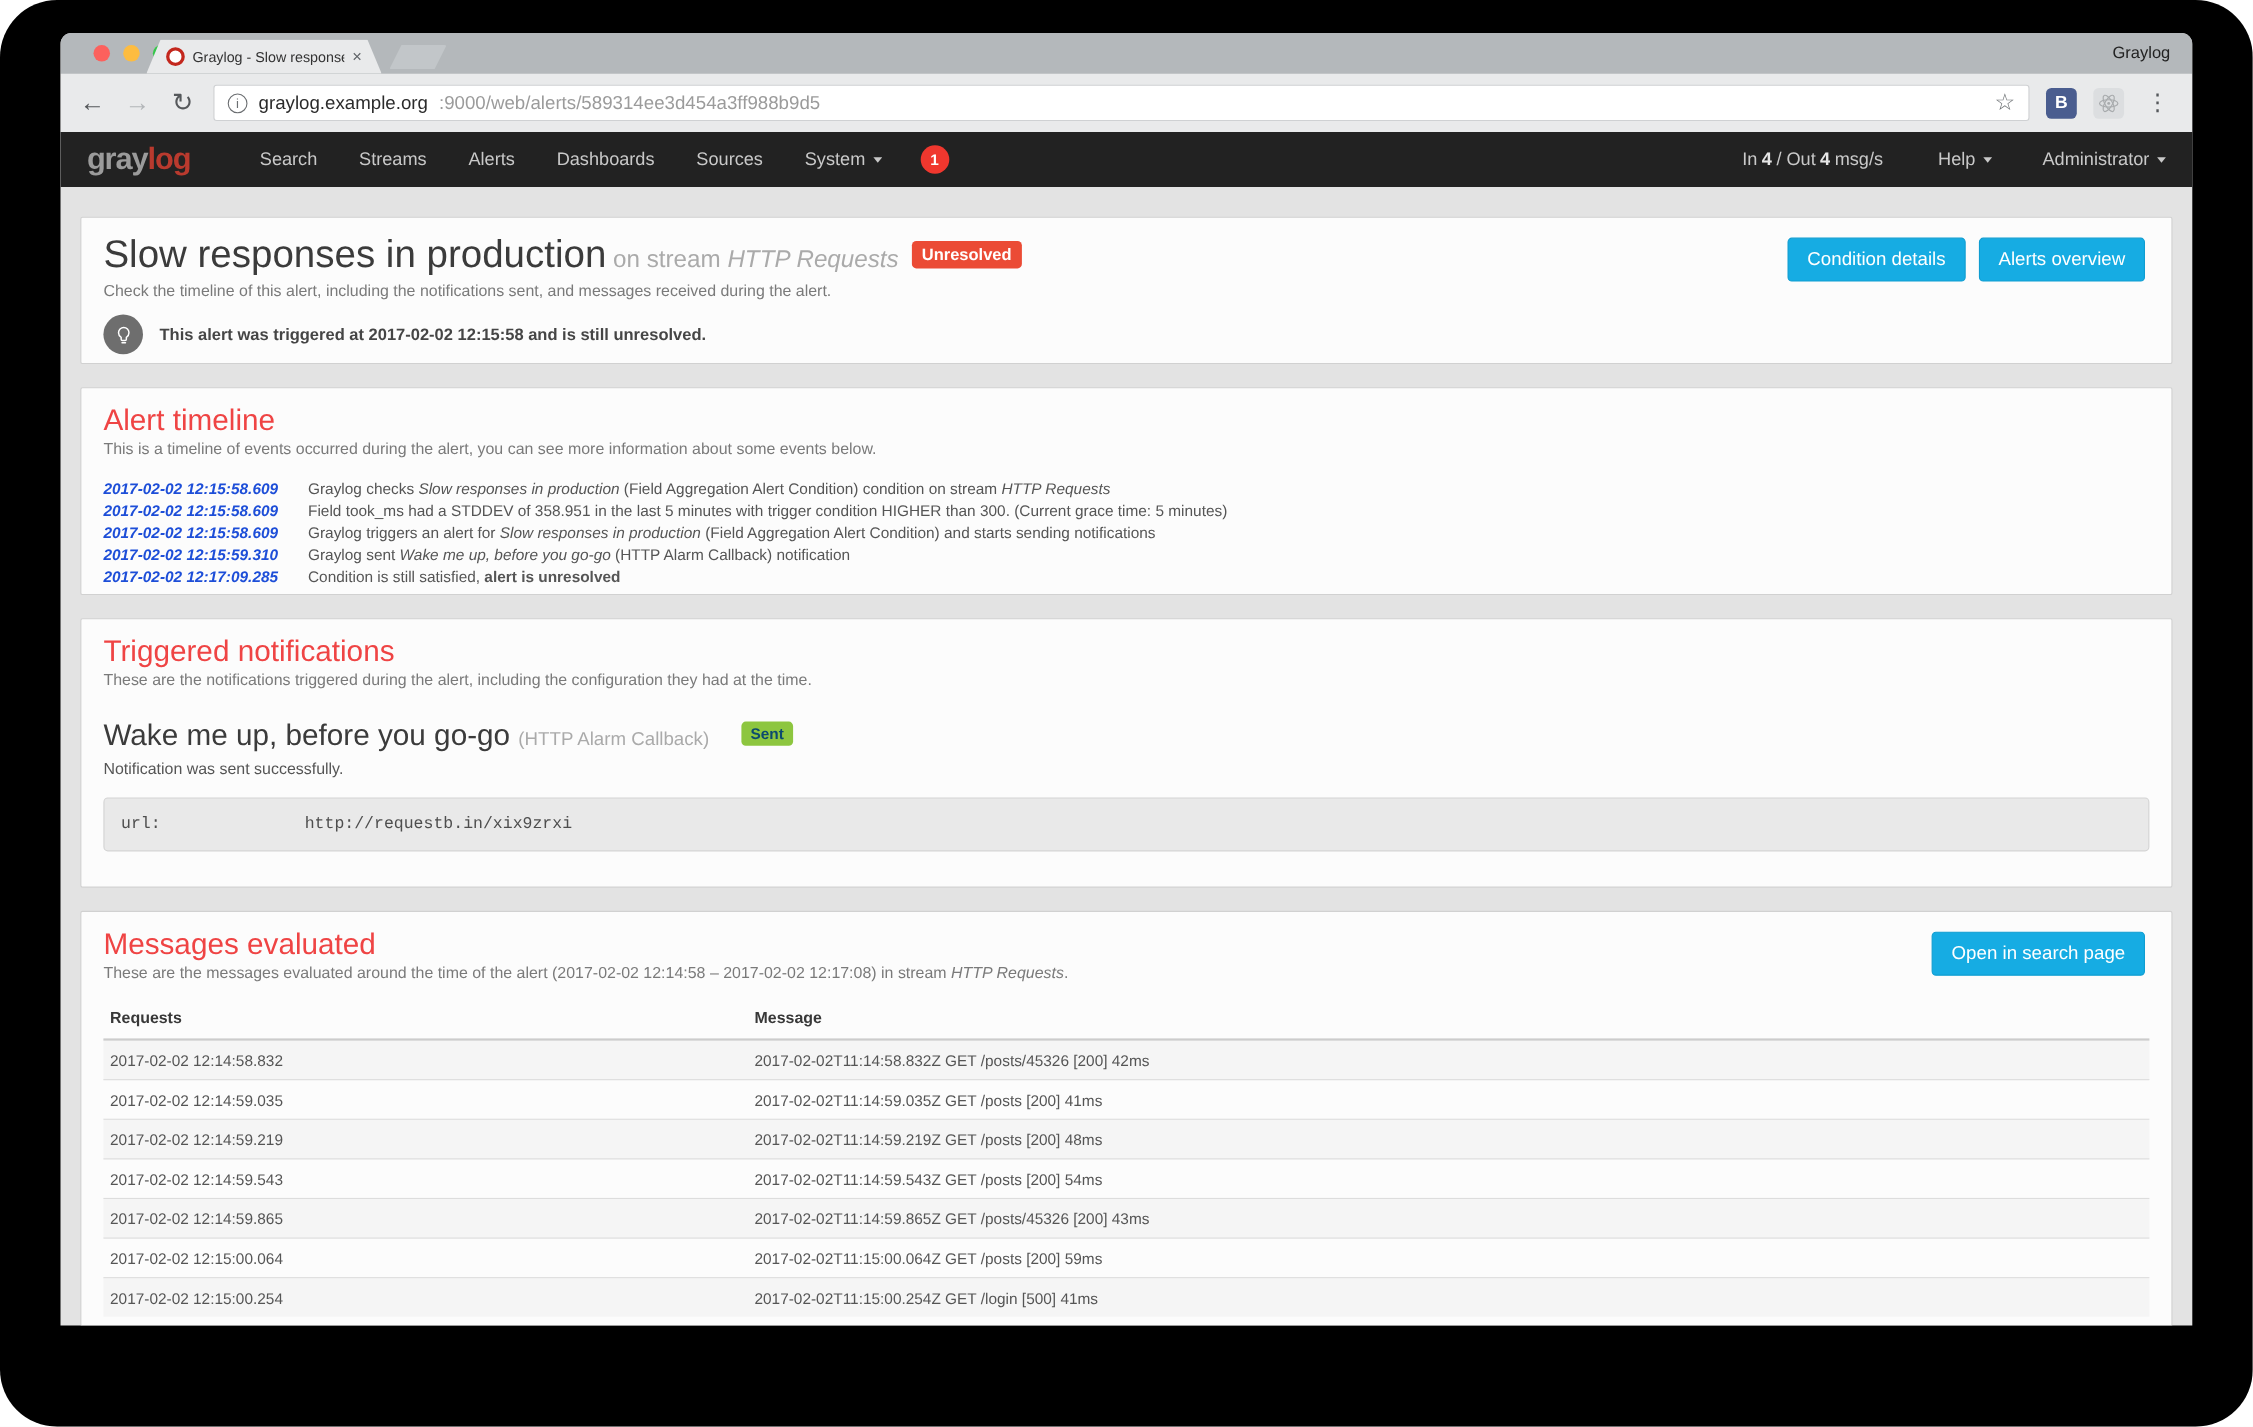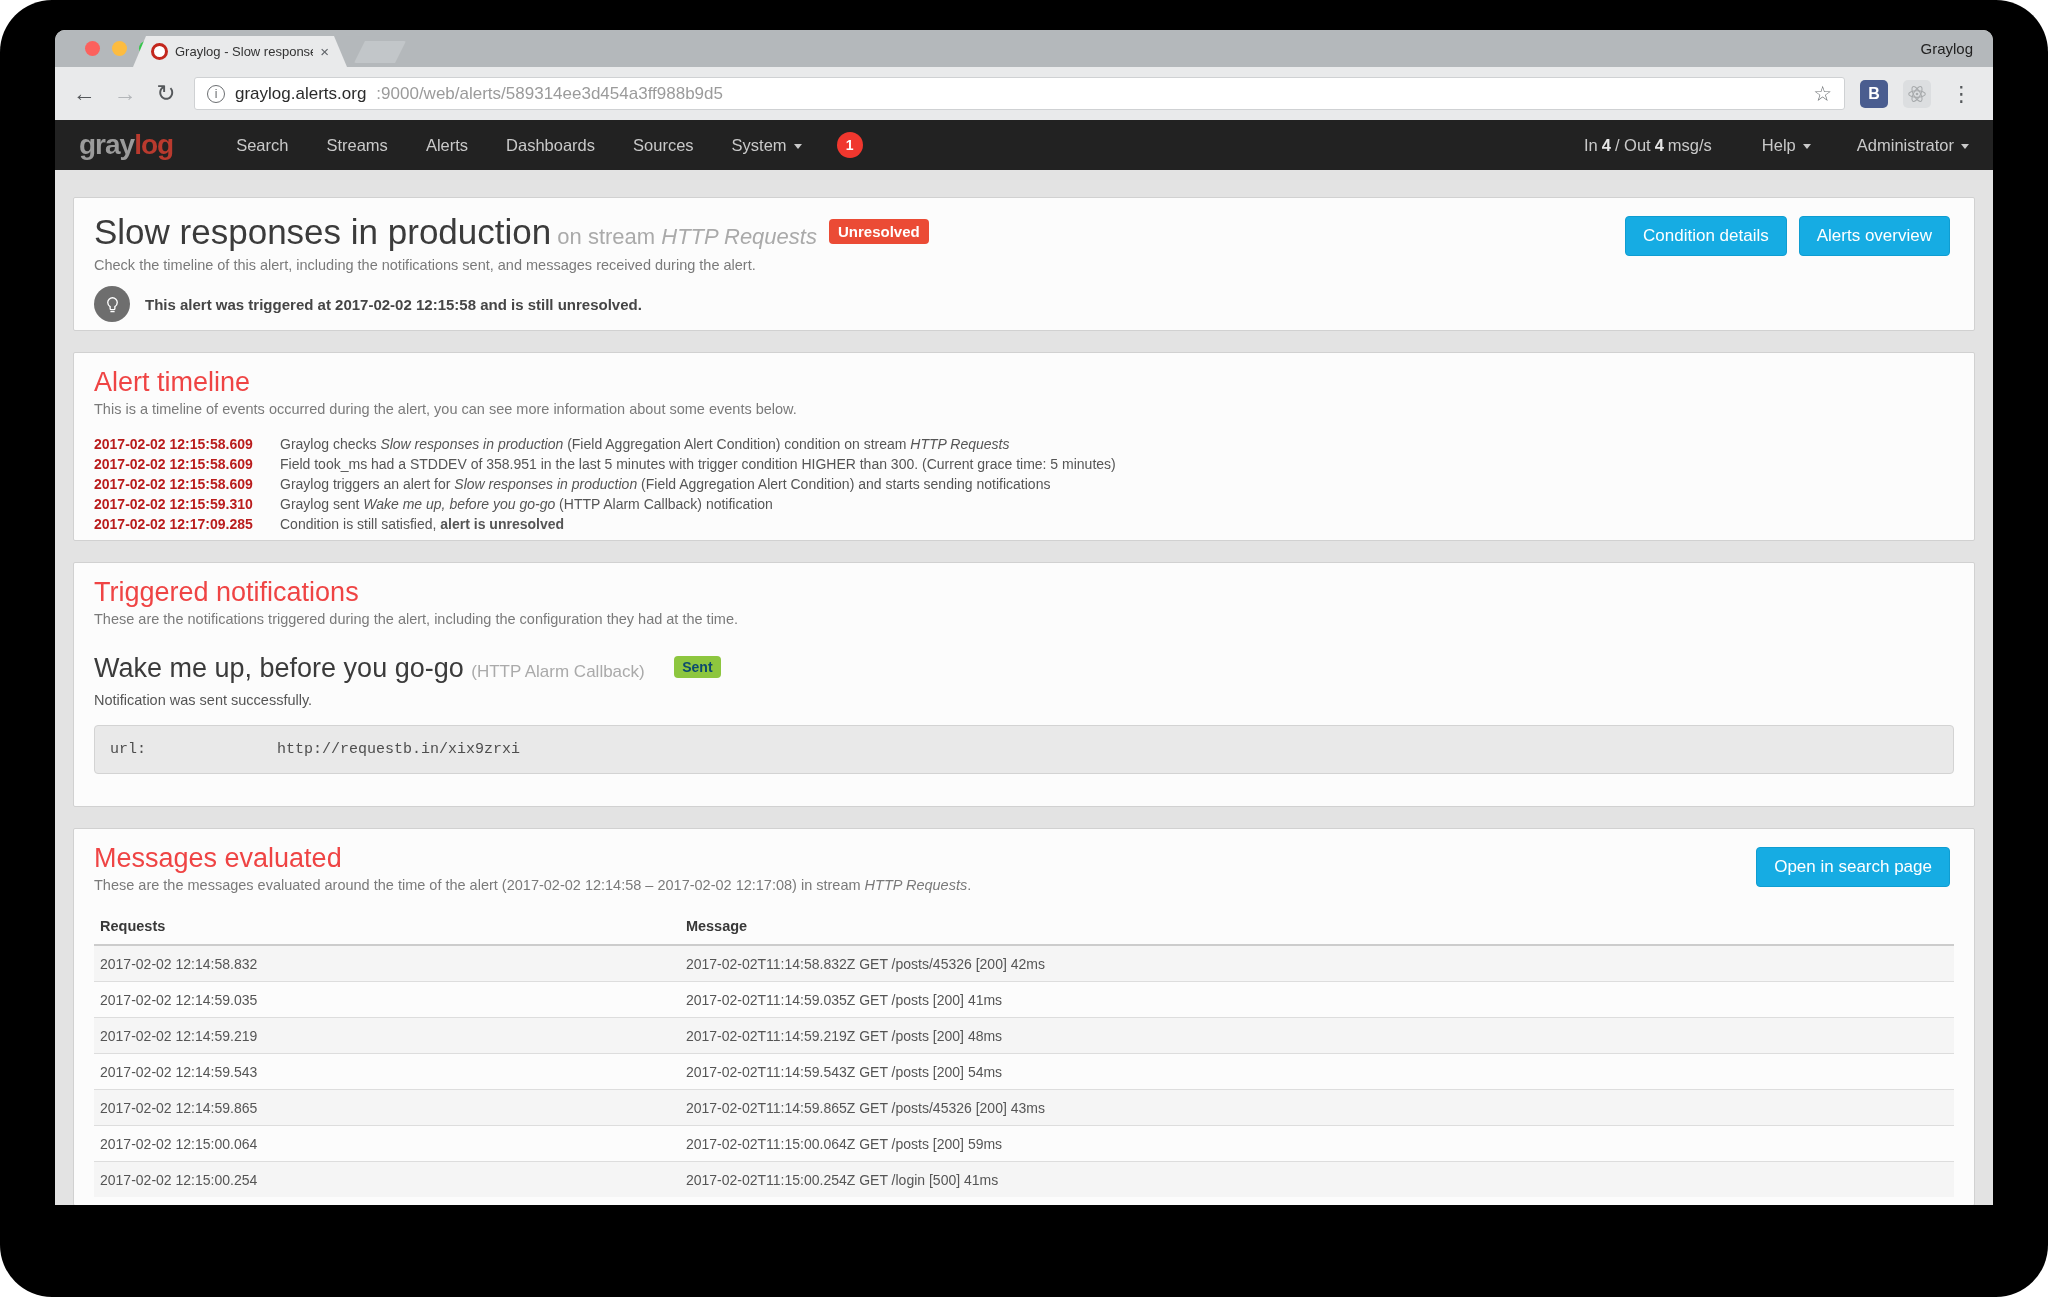--- a/index.html
+++ b/index.html
@@ -79,21 +79,21 @@
   .trigger-row { display:flex; align-items:center; gap:15px; margin-top:13px; }
   .bulb-circle { width:36px; height:36px; border-radius:50%; background:#6e6e6e; flex:none;
                  display:flex; align-items:center; justify-content:center; }
   .trigger-text { font-weight:700; font-size:15px; color:#454545; }
 
   .section-title { margin:0 0 3px; font-weight:400; font-size:27px; color:#ef4444; }
   .section-desc { font-size:14.5px; color:#7a7a7a; margin:0 0 19px; }
   .seg-i { font-style:italic; } .seg-b { font-weight:700; }
 
   .timeline { display:grid; grid-template-columns:186px 1fr; row-gap:4px; font-size:14px; color:#555; }
-  .tl-ts { font-weight:700; color:#b91c1c; }
+  .tl-ts { font-weight:700; color:#1d4ed8;font-style:italic; }
 
   .notif-title { margin:26px 0 8px; font-weight:400; font-size:27px; color:#3b3b3b; }
   .notif-type { font-size:17px; color:#aaa; font-weight:400; }
   .badge-success { display:inline-block; background:var(--success,#8dc63f); color:#0c4a6e; font-size:14px;
                    font-weight:700; padding:4px 8px; border-radius:4px; margin-left:22px;
                    vertical-align:5px; line-height:1; }
   .notif-status { font-size:14.5px; color:#555; margin:0 0 17px; }
   .well { background:#e9e9e9; border:1px solid #d3d3d3; border-radius:4px; padding:15px 15px;
           font-family:"Liberation Mono","DejaVu Sans Mono",monospace; font-size:15px; color:#4e4e4e;
           margin-bottom:24px; }
@@ -127,21 +127,21 @@
       <div class="newtab"></div>
       <div class="profile">Graylog</div>
     </div>
 
     <div class="toolbar">
       <span class="nav-ic">←</span>
       <span class="nav-ic disabled">→</span>
       <span class="nav-ic">↻</span>
       <div class="omnibox">
         <span class="info-ic">i</span>
-        <span class="url-host">graylog.alerts.org</span>
+        <span class="url-host">graylog.example.org</span>
         <span class="url-path">:9000/web/alerts/589314ee3d454a3ff988b9d5</span>
         <span class="star">☆</span>
       </div>
       <span class="ext-b">B</span>
       <span class="ext-atom">
         <svg width="20" height="20" viewBox="0 0 24 24">
           <g fill="none" stroke="#a8abad" stroke-width="1.3">
             <ellipse cx="12" cy="12" rx="10" ry="4"></ellipse>
             <ellipse cx="12" cy="12" rx="10" ry="4" transform="rotate(60 12 12)"></ellipse>
             <ellipse cx="12" cy="12" rx="10" ry="4" transform="rotate(120 12 12)"></ellipse>

